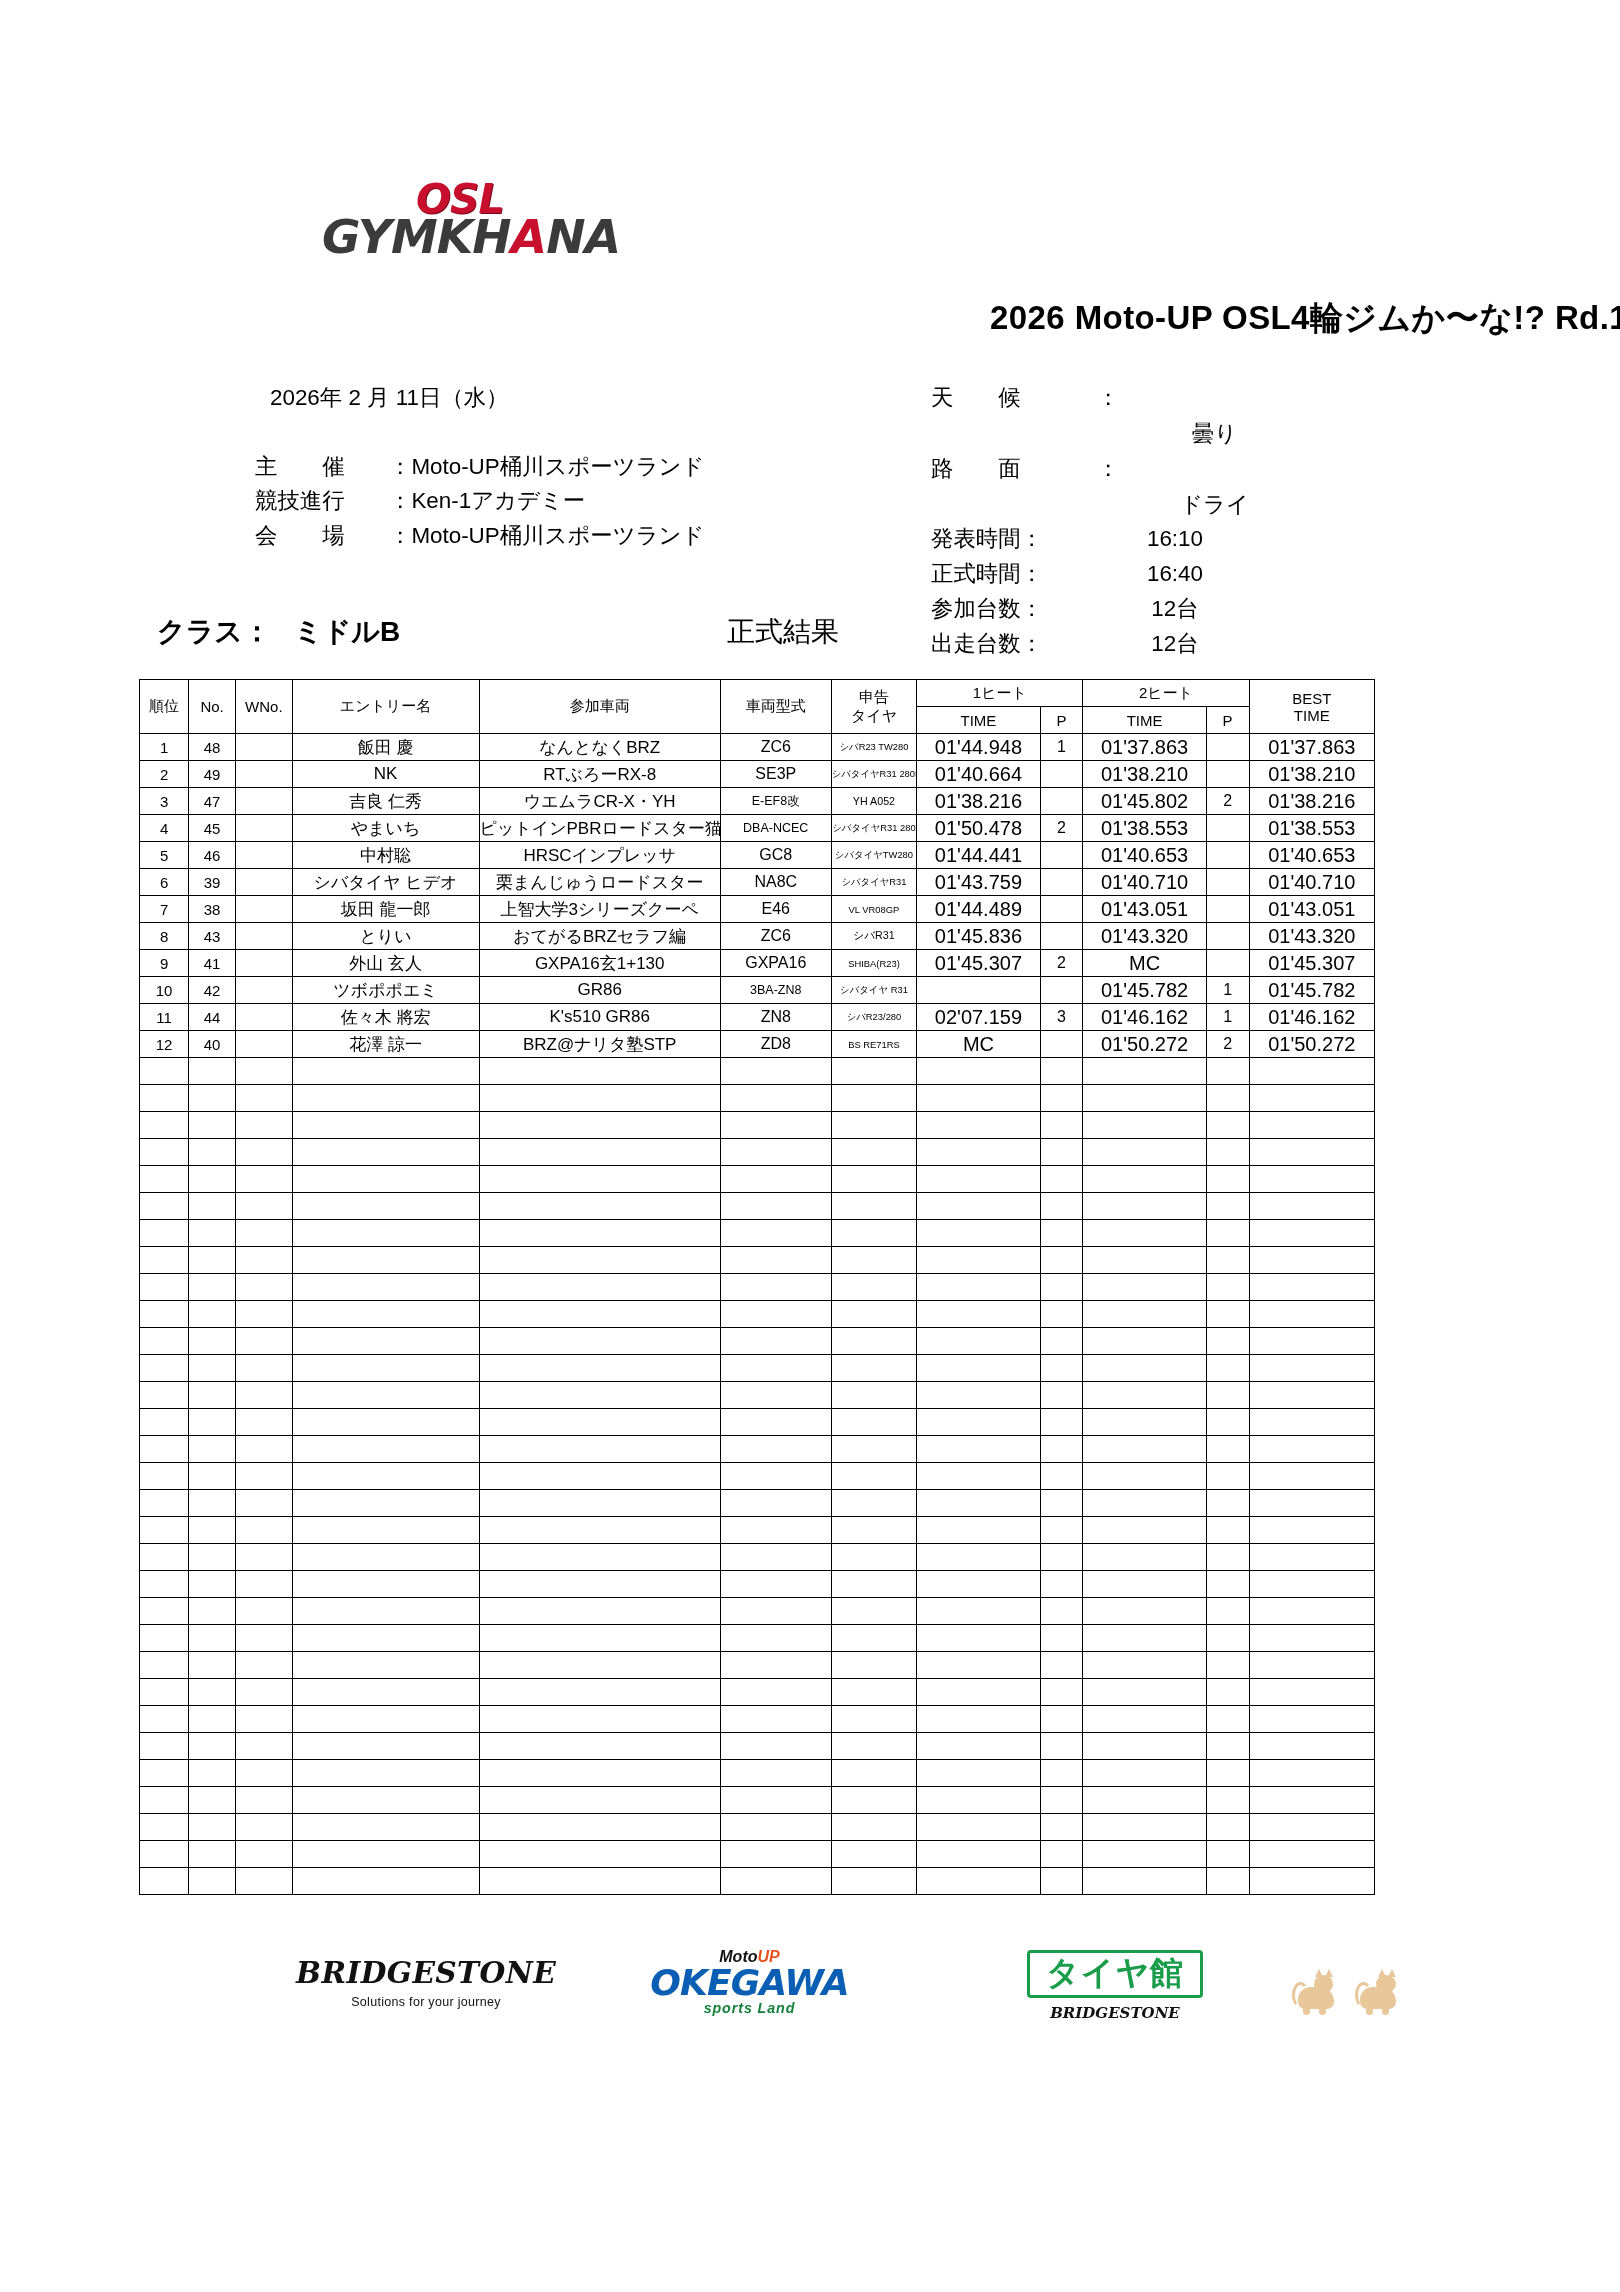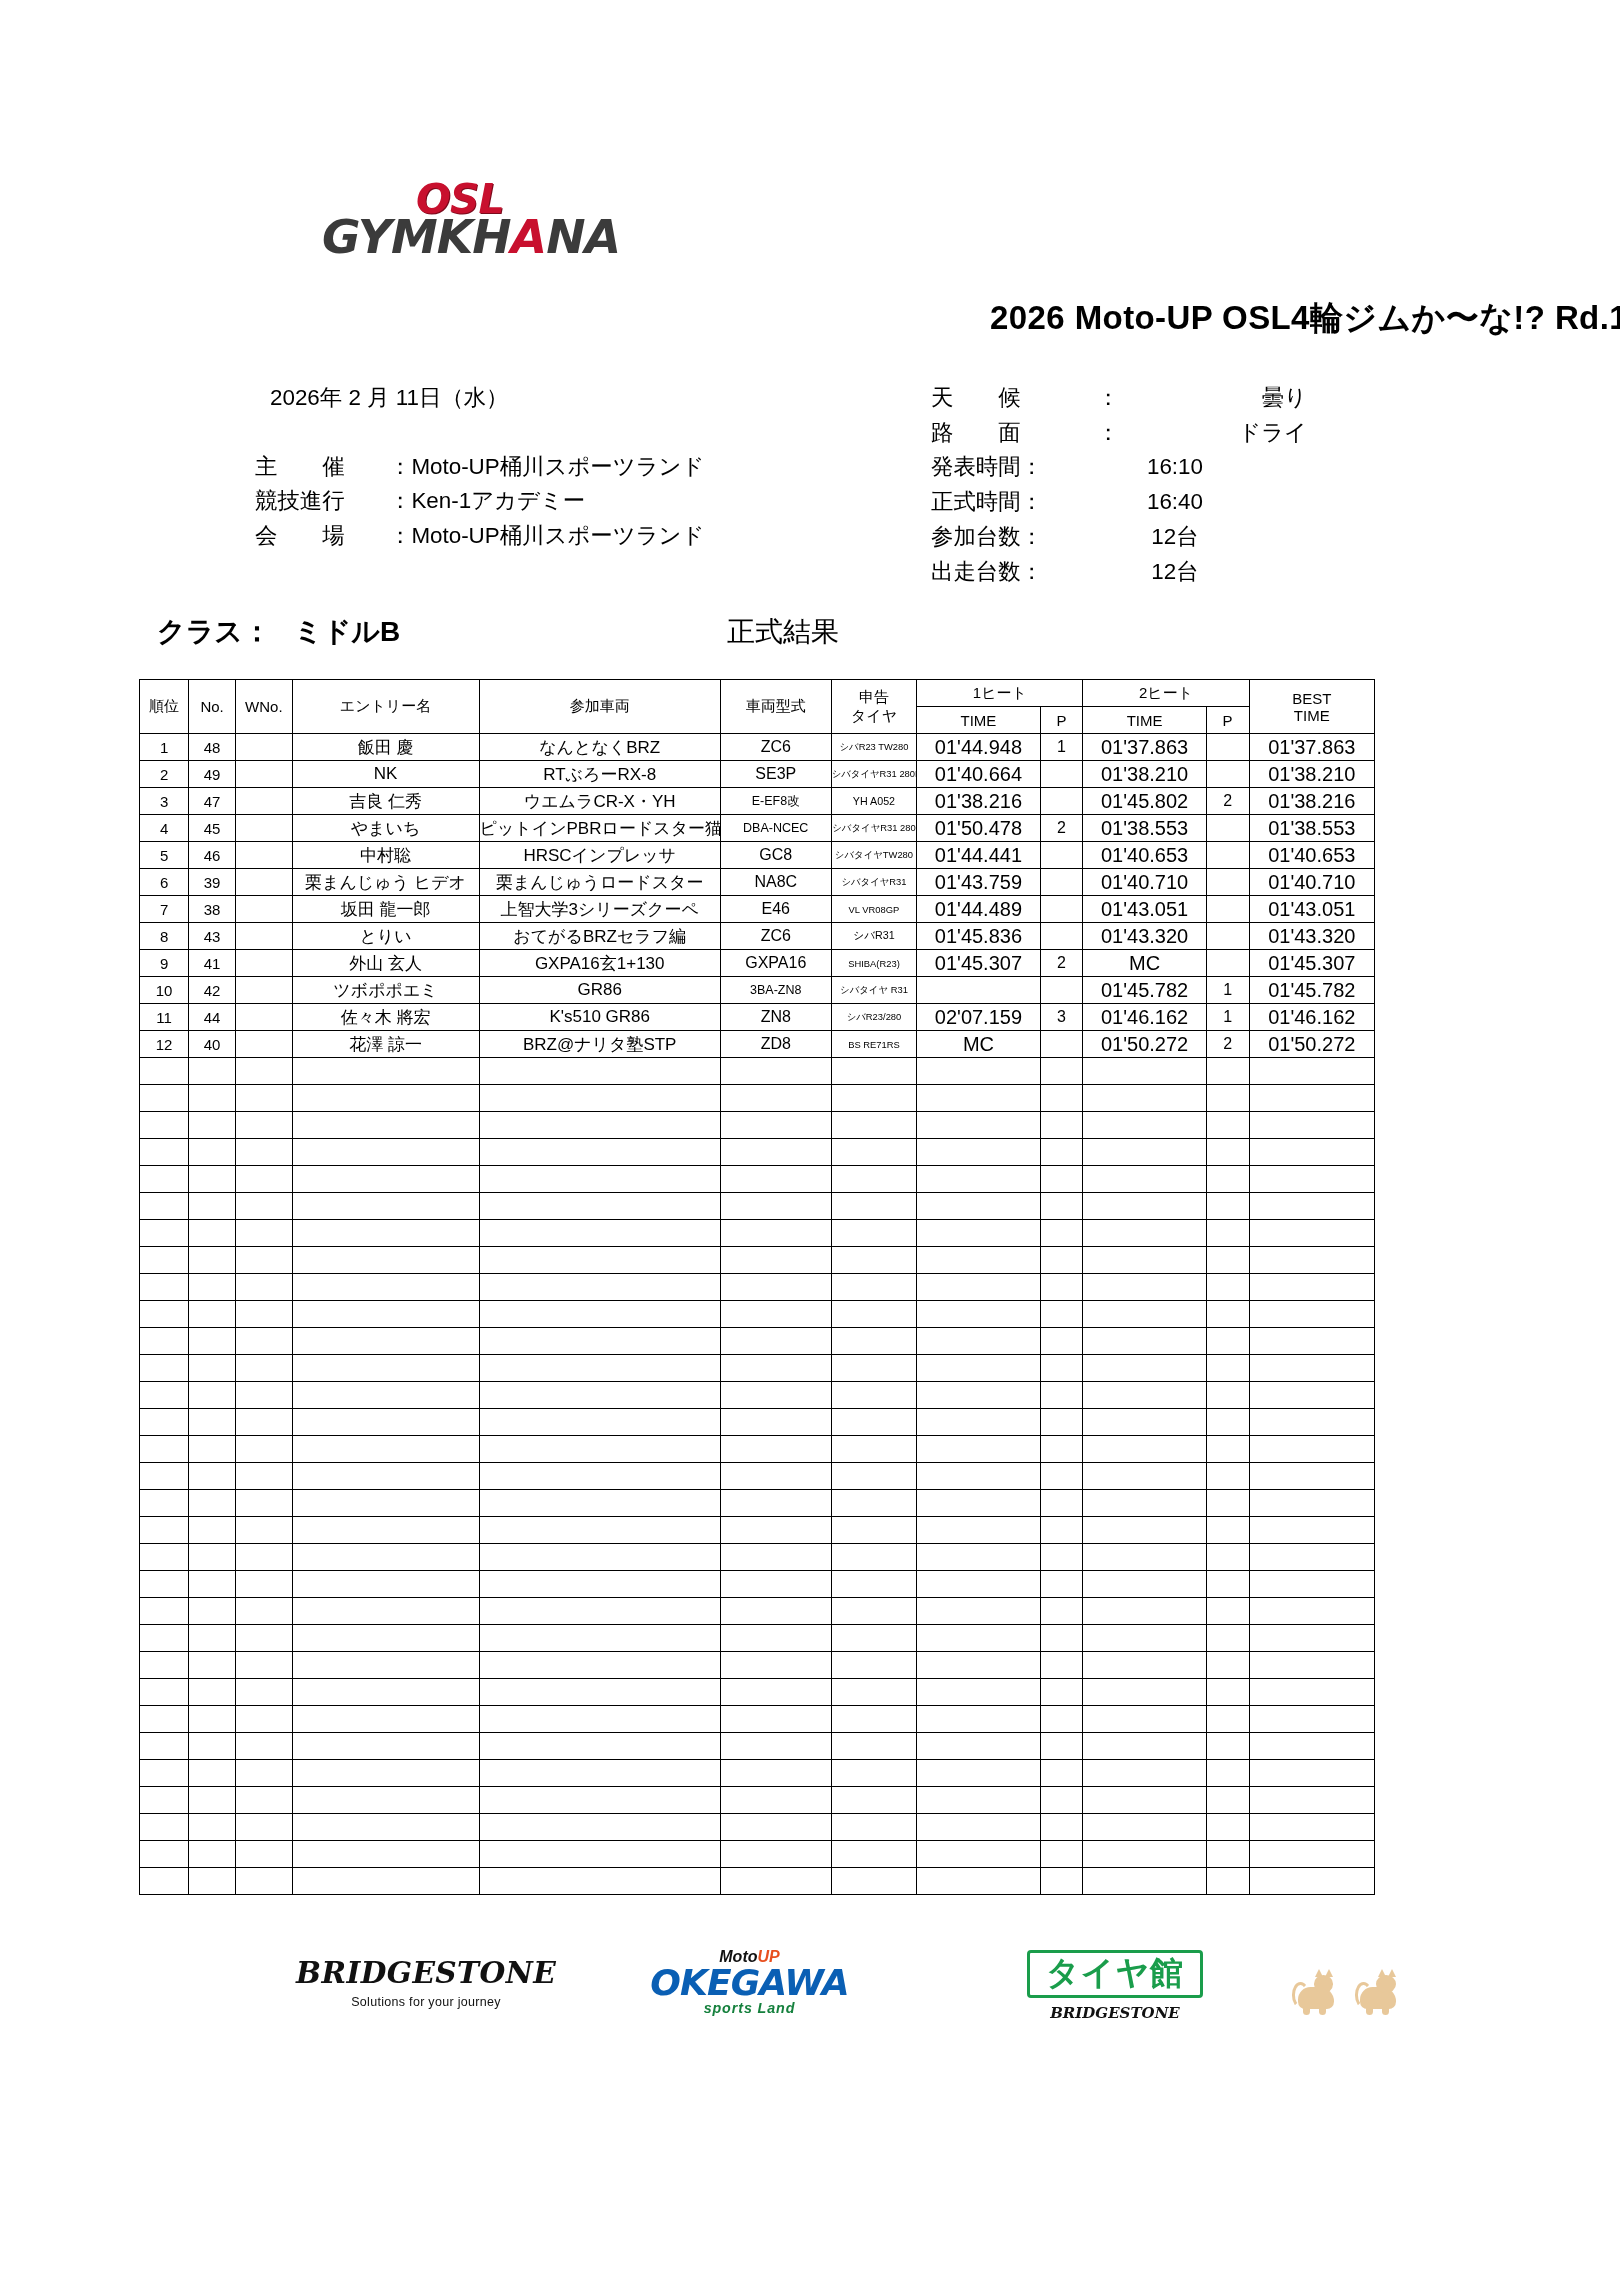--- a/index.html
+++ b/index.html
@@ -84,21 +84,21 @@
     font-size: 22.4px;
     line-height: 1.55;
   }
   .info-right .row {
     display: flex;
     width: 376px;
   }
   .info-right .rlabel { width: 166px; }
   .info-right .rsep { width: 25px; }
   .info-right .rvalue { flex: 1; text-align: center; padding-right: 54px; }
-  .info-right .rvalue.left-al { text-align: right; padding-right: 0; }
+  .info-right .rvalue.left-al { text-align: center; padding-right: 0; margin-top: 36px; }
 
   .class-line {
     position: absolute;
     left: 157px;
     top: 613px;
     font-size: 28px;
     font-weight: bold;
   }
   .class-line .cls-label { margin-right: 23px; }
   .official {
@@ -454,21 +454,21 @@
             <td class="time">01'44.441</td>
             <td class="pen"></td>
             <td class="time">01'40.653</td>
             <td class="pen"></td>
             <td class="time">01'40.653</td>
           </tr>
           <tr>
             <td class="rank">6</td>
             <td class="no">39</td>
             <td></td>
-            <td class="entry">栗まんじゅう ヒデオ</td>
+            <td class="entry">シバタイヤ ヒデオ</td>
             <td class="car">栗まんじゅうロードスター</td>
             <td class="model">NA8C</td>
             <td class="tire xs">シバタイヤR31</td>
             <td class="time">01'43.759</td>
             <td class="pen"></td>
             <td class="time">01'40.710</td>
             <td class="pen"></td>
             <td class="time">01'40.710</td>
           </tr>
           <tr>

